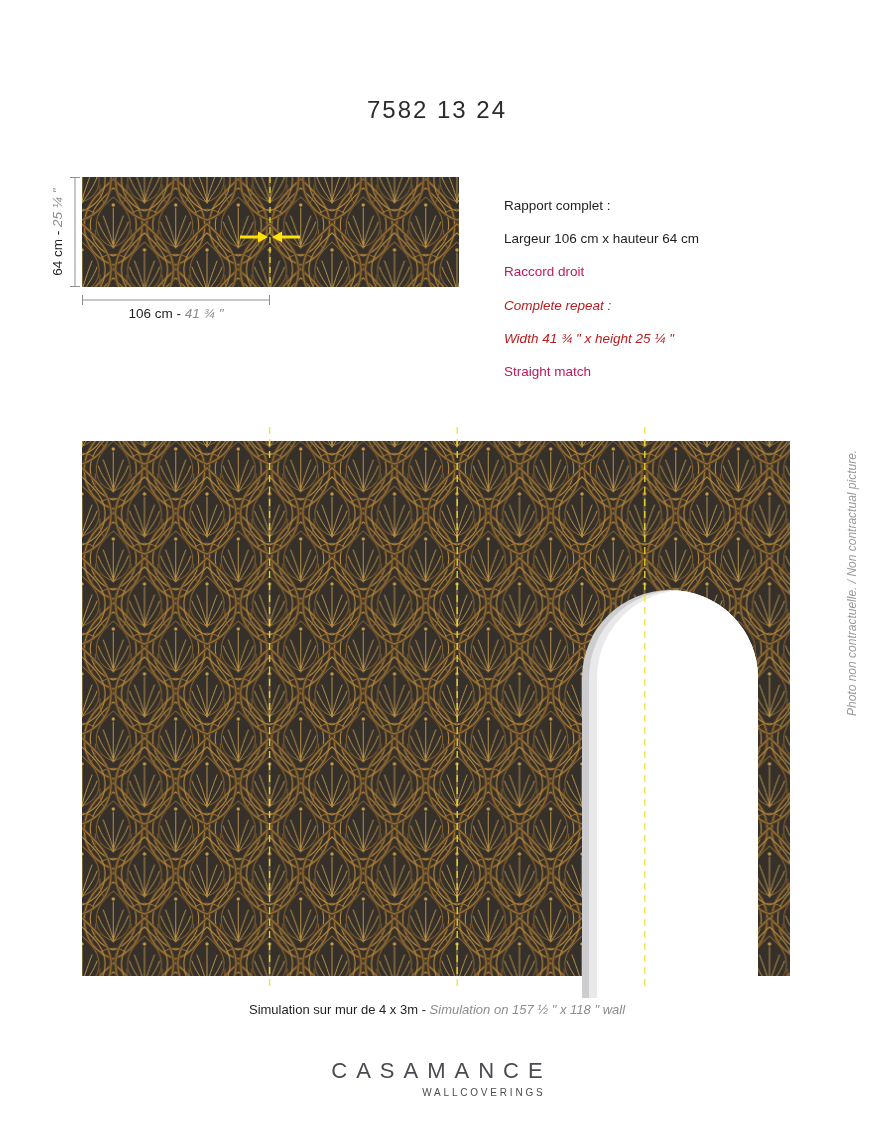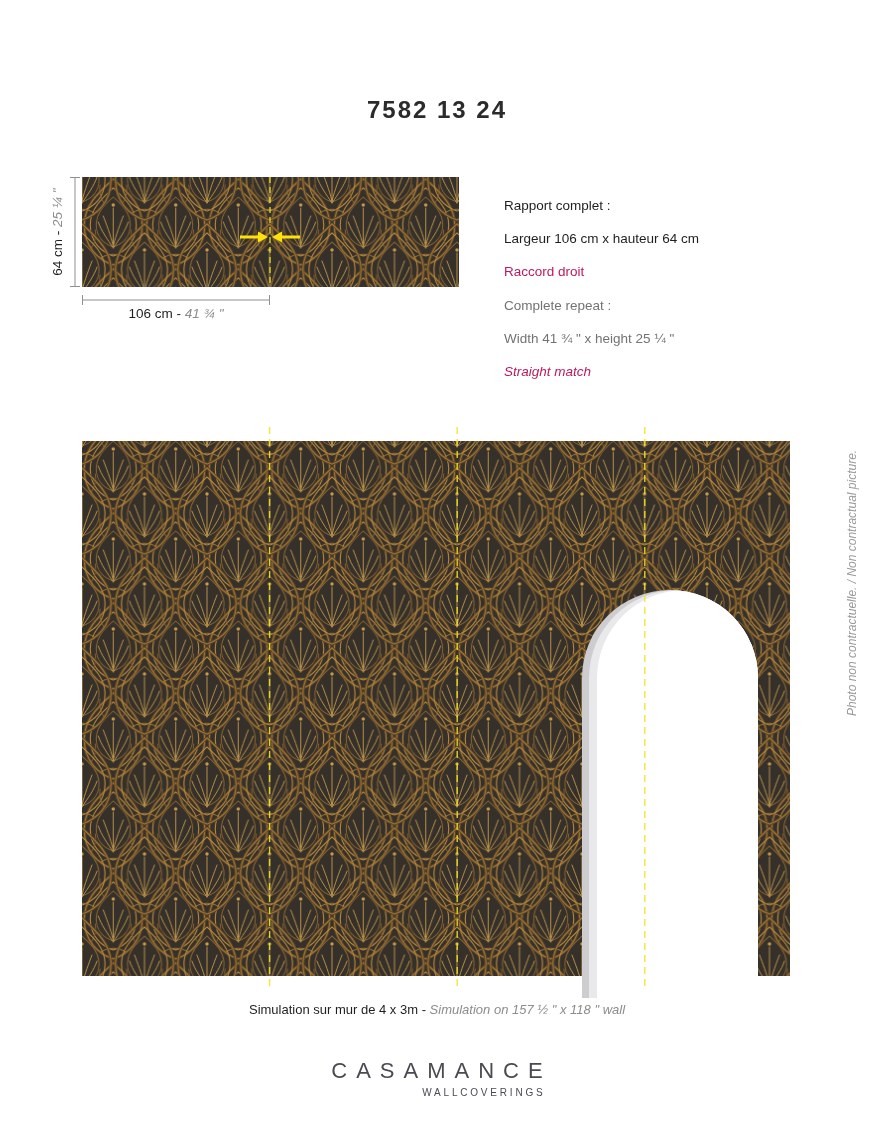--- a/index.html
+++ b/index.html
@@ -4,37 +4,37 @@
 <title>FELIX 7582 13 24</title>
 <style>
   * { box-sizing: border-box; }
   html,body { margin:0; padding:0; background:#ffffff; }
   body { font-family:"Liberation Sans", sans-serif; color:#1f1f1f; }
   .page { position:relative; width:874px; height:1122px; background:#ffffff; overflow:hidden; margin:0 auto; }
 
   .title { position:absolute; top:48px; left:0; width:100%; text-align:center;
            font-size:37px; font-weight:300; letter-spacing:2px; color:#1e1e1e; }
   .code  { position:absolute; top:96px; left:0; width:100%; text-align:center;
-           font-size:24px; font-weight:700; letter-spacing:2px; color:#2b2b2b; }
+           font-size:24px; font-weight:400; letter-spacing:2px; color:#2b2b2b; }
 
   .swatch-svg { position:absolute; left:82px; top:177px; }
   .dim-v-svg  { position:absolute; left:69px; top:177px; }
   .dim-h-svg  { position:absolute; left:82px; top:294px; }
 
   .dim-label { font-size:13.5px; white-space:nowrap; color:#1f1f1f; }
   .dim-label .it { color:#8c8c8c; font-style:italic; }
   .dim-label-v { position:absolute; left:57px; top:232px;
                  transform:translate(-50%,-50%) rotate(-90deg); }
   .dim-label-h { position:absolute; left:176px; top:313px;
                  transform:translate(-50%,-50%); }
 
   .info { position:absolute; left:488px; top:181px; font-size:13.5px; line-height:17px; }
   .info p { margin:16px; }
   .info .red { color:#be185d; }
-  .info .gray-it { color:#737373; }
+  .info .gray-it { color:#b91c1c; font-style:italic; }
   .info .block-gap { margin-top:17px; }
 
   .wall-svg { position:absolute; left:82px; top:421px; }
 
   .side-note { position:absolute; left:845px; top:716px; width:296px;
                transform-origin:0 0; transform:rotate(-90deg);
                font-size:12px; font-style:italic; color:#9a9a9a; white-space:nowrap; }
 
   .caption { position:absolute; top:1002px; left:0; width:100%; text-align:center;
              font-size:13px; color:#1f1f1f; }
@@ -120,21 +120,21 @@
   <div class="dim-label dim-label-h">
     <span>106 cm - </span><span class="it">41 ¾ "</span>
   </div>
 
   <div class="info">
     <p>Rapport complet :</p>
     <p>Largeur 106 cm x hauteur 64 cm</p>
     <p class="red">Raccord droit</p>
     <p class="gray-it block-gap">Complete repeat :</p>
     <p class="gray-it">Width 41 ¾ " x height 25 ¼ "</p>
-    <p class="red" style="font-style:italic;">Straight match</p>
+    <p class="red" style="">Straight match</p>
   </div>
 
   <svg class="wall-svg" width="708" height="579" viewBox="0 0 708 579">
     <defs>
       <clipPath id="arch-clip">
         <path d="M500,577 L500,257 A88,88 0 0 1 676,257 L676,577 Z"></path>
       </clipPath>
     </defs>
     <rect x="0" y="20" width="708" height="535" fill="url(#damask)"></rect>
     <g clip-path="url(#arch-clip)">

